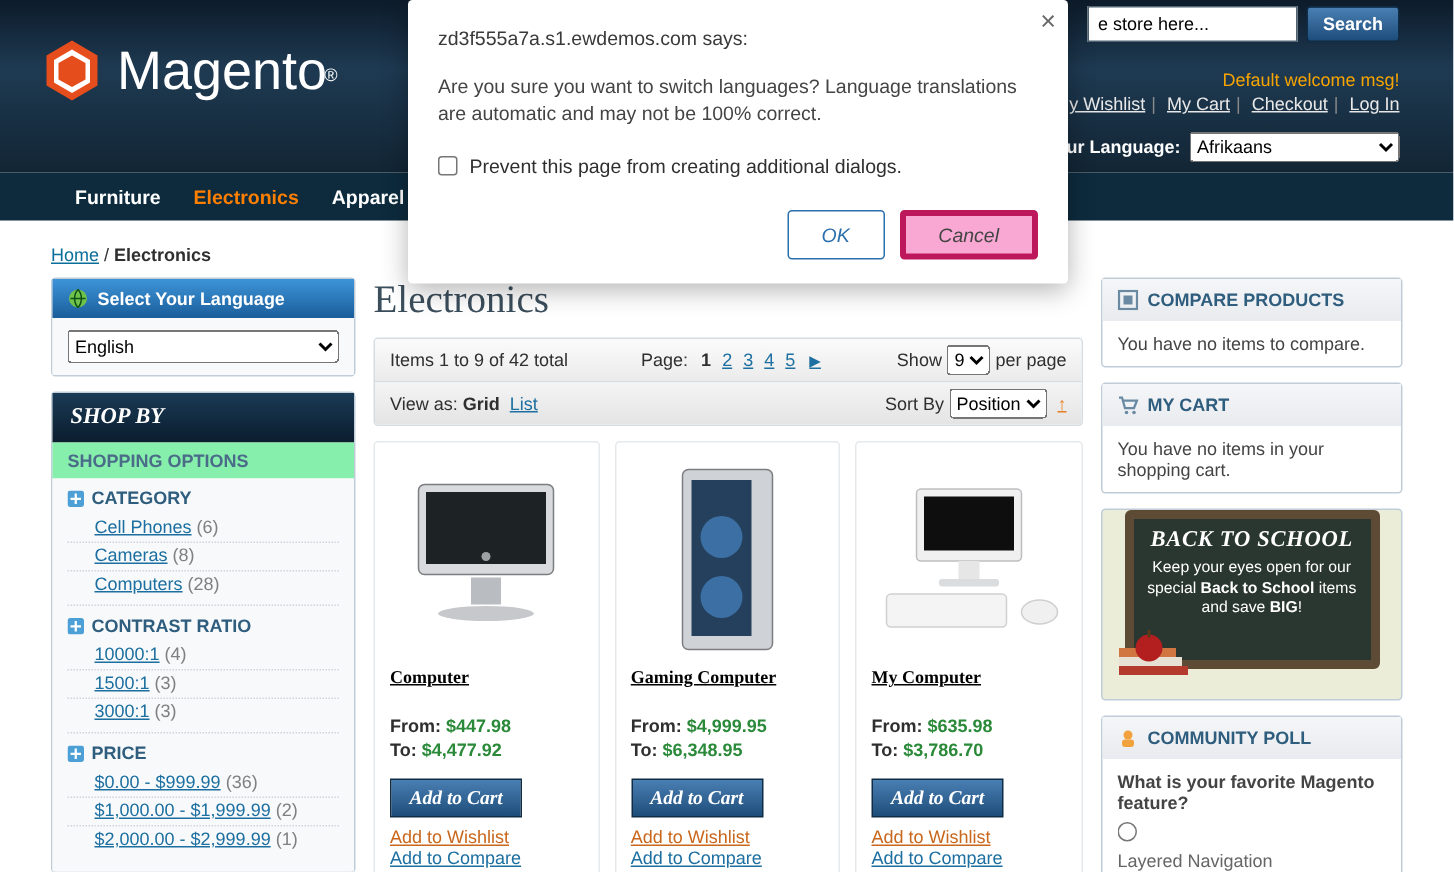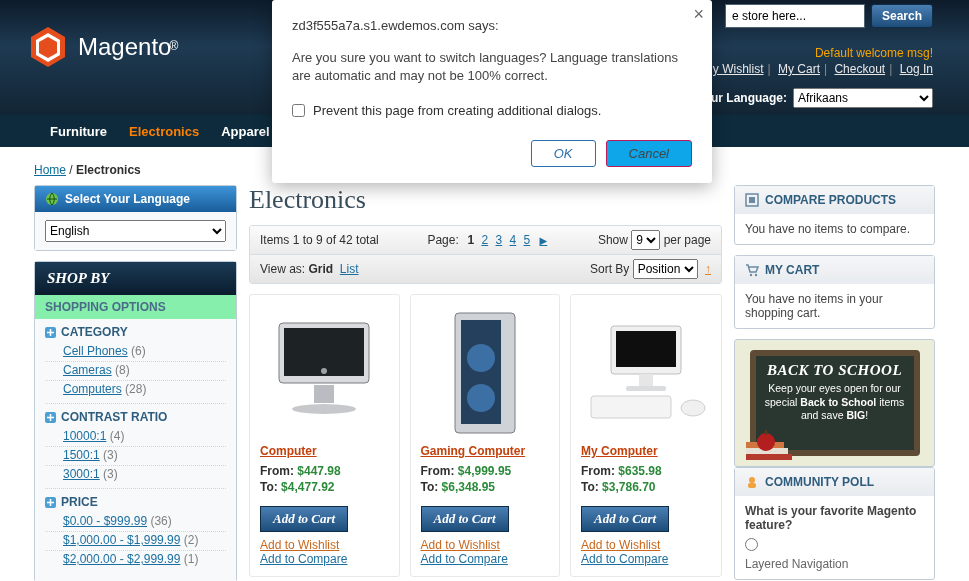--- a/index.html
+++ b/index.html
@@ -3,21 +3,21 @@
 <meta charset="utf-8">
 <style>
   * { box-sizing: border-box; margin: 0; padding: 0; }
   body { font-family: Arial, Helvetica, sans-serif; font-size: 12px; color: #2f2f2f; background: #fff; width: 969px; }
   a { color: #0a6e9a; text-decoration: underline; cursor: pointer; }
 
   
   .header { background: linear-gradient(#0d1b2a 0%, #1e3a52 40%, #122534 100%); position: relative; height: 115px; }
   .logo { display: flex; align-items: center; gap: 10px; position: absolute; top: 25px; left: 28px; color: #fff; }
   .logo svg { width: 40px; height: 44px; }
-  .logo-text { font-size: 24px; font-weight: 300; }
+  .logo-text { font-size: 36px; font-weight: 300; }
   .logo-reg { font-size: 12px; vertical-align: super; margin-left: -2px; }
 
   .search-wrap { position: absolute; top: 4px; right: 36px; display: flex; gap: 6px; }
   .search-input { width: 140px; height: 24px; border: 1px solid #516270; padding: 0 6px; font-size: 12px; }
   .search-btn { height: 24px; background: linear-gradient(#4a7fb3, #1d4d7a); color: #fff; border: 1px solid #0f2d47; border-radius: 3px; padding: 0 10px; font-weight: bold; font-size: 12px; cursor: pointer; }
 
   .welcome { position: absolute; top: 46px; right: 36px; color: #f6a400; font-size: 12px; }
   .toplinks { position: absolute; top: 62px; right: 36px; font-size: 12px; }
   .toplinks a { color: #e8e8e8; text-decoration: underline; }
   .toplinks .sep { color: #8a8a8a; margin: 0 4px; }
@@ -67,53 +67,53 @@
   .pager strong{margin:0 2px;}
   .pager .arrow{color:#1c6fa0; font-size:10px; margin-left:4px;}
   .show select, .sort select{height:20px; font-size:12px;}
   .sort .asc{color:#e67e22; margin-left:4px; font-weight:bold;}
   .view a{color:#1c6fa0;}
   .view strong{font-weight:bold;}
 
   .prod-grid{display:flex; gap:10px;}
   .prod{flex:1; border:1px solid #e6e9ec; border-radius:3px; padding:10px; background:#fff;}
   .prod-img{height:135px; display:flex; align-items:center; justify-content:center;}
-  .prod-name{display:block; color:#c2410c; font-weight:bold; text-decoration:underline; margin:4px 0 6px;}
+  .prod-name{display:block; color:#000000; font-weight:bold; text-decoration:underline; margin:4px 0 18px;font-family:Liberation Serif, serif;}
   .price-line{font-size:12px; margin-bottom:2px;}
   .price-line .label{color:#2f2f2f; font-weight:bold;}
   .price-line .val{color:#2b8a3a; font-weight:bold;}
   .addcart{margin:10px 0 6px; background:linear-gradient(#4a7fb3,#1d4d7a); color:#fff; border:1px solid #0f2d47; padding:4px 12px; font-weight:bold; font-size:13px; cursor:pointer; font-style:italic; font-family:Georgia,serif;}
   .addlinks a{display:block; color:#c9671c; font-size:12px; text-decoration:underline;}
   .addlinks a.cmp{color:#1c6fa0;}
 
   
   .rblock{border:1px solid #c0cdd8; border-radius:3px; margin-bottom:10px;}
   .rblock-head{background:linear-gradient(#f5f6f8,#e8ebef); padding:7px 10px; font-weight:bold; color:#2f5d7e; display:flex; align-items:center; gap:6px; font-size:12px;}
   .rblock-head svg{width:14px;height:14px;}
   .rblock-body{padding:8px 10px; font-size:12px; color:#444;}
-  .promo{position:relative; border:1px solid #c0cdd8; border-radius:3px; overflow:hidden; height:128px; background:#ecedd9; display:flex; align-items:center; justify-content:center;}
+  .promo{position:relative; border:1px solid #c0cdd8; border-radius:3px; overflow:hidden; margin-bottom:10px; height:128px; background:#ecedd9; display:flex; justify-content:center;}
   .chalk{position:relative; width:170px; height:106px; background:#2a3630; border:6px solid #5e4b36; border-radius:4px; color:#fff; text-align:center; padding:6px 8px 6px 8px;}
   .chalk h4{font-family:'Comic Sans MS', cursive; font-style:italic; font-size:15px; letter-spacing:.5px;}
   .chalk p{font-size:10.5px; line-height:1.3; margin-top:3px;}
   .chalk .big{font-weight:bold;}
   .apple{position:absolute; left:-2px; bottom:-2px; width:24px; height:24px;}
   .books{position:absolute; left:-10px; bottom:-10px; width:46px; height:18px;}
   .poll-q{font-weight:bold; margin-bottom:6px;}
   .poll-opt{display:flex; align-items:flex-start; gap:6px; color:#666;flex-direction:column;}
 
   
   .modal{position:absolute; top:0; left:272px; width:440px; background:#fff; box-shadow:0 4px 18px rgba(0,0,0,.3); border-radius:3px; padding:18px 20px 16px; z-index:999;}
   .modal-close{position:absolute; top:4px; right:8px; color:#666; font-size:18px; cursor:pointer;}
   .modal-title{font-size:13px; color:#3a3a3a; margin-bottom:16px;}
   .modal-msg{font-size:13px; color:#444; margin-bottom:18px; line-height:1.4;}
   .modal-chk{display:flex; align-items:center; gap:8px; font-size:13px; margin-bottom:22px;}
   .modal-btns{display:flex; justify-content:flex-end; gap:10px;}
   .modal-btns button{padding:5px 22px; font-size:13px; border-radius:3px; cursor:pointer;font-style:italic;}
   .btn-ok{background:#fff; border:1.5px solid #2b6fad; color:#2b6fad; font-weight:500;}
-  .btn-cancel{background:#0ea5e9; border:1px solid #be185d; color:#444;}
+  .btn-cancel{background:#f9a8d4; border:4px solid #be185d; color:#444;}
 </style>
 </head>
 <body>
 
 <div class="header">
   <div class="logo">
     <svg viewBox="0 0 40 44">
         <polygon points="20,2 37,12 37,32 20,42 3,32 3,12" fill="#e64d1d"></polygon>
         <polygon points="20,8 32,15 32,30 20,37 8,30 8,15" fill="#fff"></polygon>
         <polygon points="20,12 29,17 29,28 20,33 11,28 11,17" fill="#e64d1d"></polygon>

